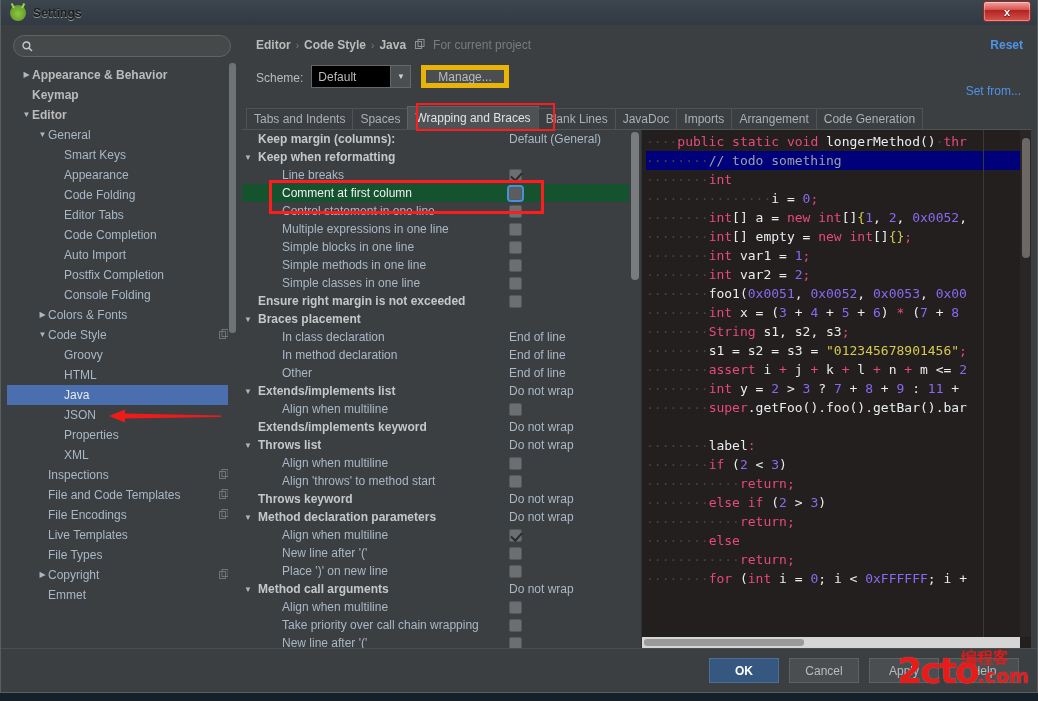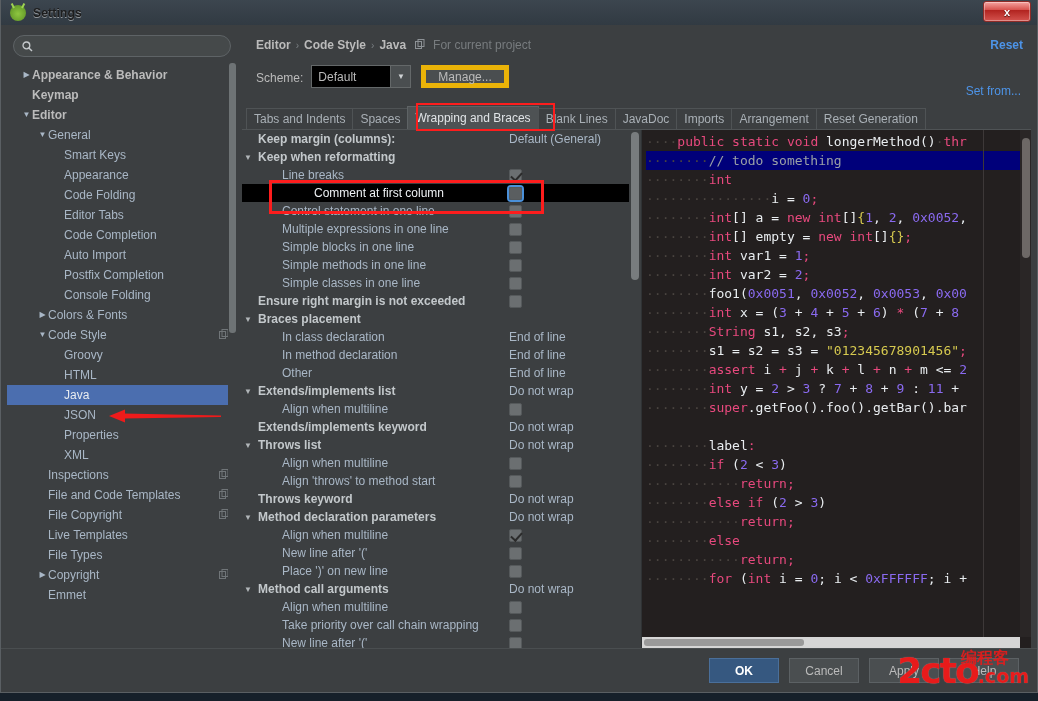--- a/index.html
+++ b/index.html
@@ -215,21 +215,21 @@
   .orow {
     height: 18px; display: flex; align-items: center;
     font-size: 12px; color: #a9b7c6; white-space: nowrap; cursor: pointer;
     position: relative;
   }
   .orow .oarrow {
     width: 12px; flex: 0 0 12px; text-align: center; font-size: 8px; color: #b0b5b8;
   }
   .orow .oname { flex: 1 1 auto; overflow: hidden; text-overflow: ellipsis; }
   .orow.grp .oname { font-weight: bold; color: #c3c8cb; }
-  .orow.sel { background: #000000; padding-left: 32px; }
+  .orow.sel { background: #14532d; }
   .orow.sel .oname { color: #eef1f4; }
   .orow .oval {
     width: 120px; flex: 0 0 120px; color: #a9b7c6; font-size: 12px;
   }
   .orow .ocb { width: 120px; flex: 0 0 120px; display: flex; align-items: center; }
   .cb {
     width: 13px; height: 13px; background: #6b6f71;
     border: 1px solid #55595b; border-radius: 2px; position: relative;
   }
   .cb.focus { outline: 2px solid #4a90d9; outline-offset: 0px; background:#5a5e60; }
@@ -475,21 +475,21 @@
             <div class="tn d1">
               <span class="arrow"></span>
               <span class="lbl">File and Code Templates</span>
               <span class="copyicon"><svg width="10" height="10" viewBox="0 0 10 10">
                   <rect x="0.5" y="2.5" width="6" height="7" fill="none" stroke="#8d9296"></rect>
                   <rect x="3.0" y="0.5" width="6" height="7" fill="none" stroke="#8d9296"></rect>
                 </svg></span>
             </div>
             <div class="tn d1">
               <span class="arrow"></span>
-              <span class="lbl">File Copyright</span>
+              <span class="lbl">File Encodings</span>
               <span class="copyicon"><svg width="10" height="10" viewBox="0 0 10 10">
                   <rect x="0.5" y="2.5" width="6" height="7" fill="none" stroke="#8d9296"></rect>
                   <rect x="3.0" y="0.5" width="6" height="7" fill="none" stroke="#8d9296"></rect>
                 </svg></span>
             </div>
             <div class="tn d1">
               <span class="arrow"></span>
               <span class="lbl">Live Templates</span>
             </div>
             <div class="tn d1">
@@ -565,21 +565,21 @@
           <div class="tab">
             <span>JavaDoc</span>
           </div>
           <div class="tab">
             <span>Imports</span>
           </div>
           <div class="tab">
             <span>Arrangement</span>
           </div>
           <div class="tab">
-            <span>Reset Generation</span>
+            <span>Code Generation</span>
           </div>
           <div id="tabRedBox"></div>
       </div>
 
       <div id="split">
 
         <div id="optpane">
           <div id="optlist">
               <div class="orow grp">
                 <span class="oarrow"></span>

